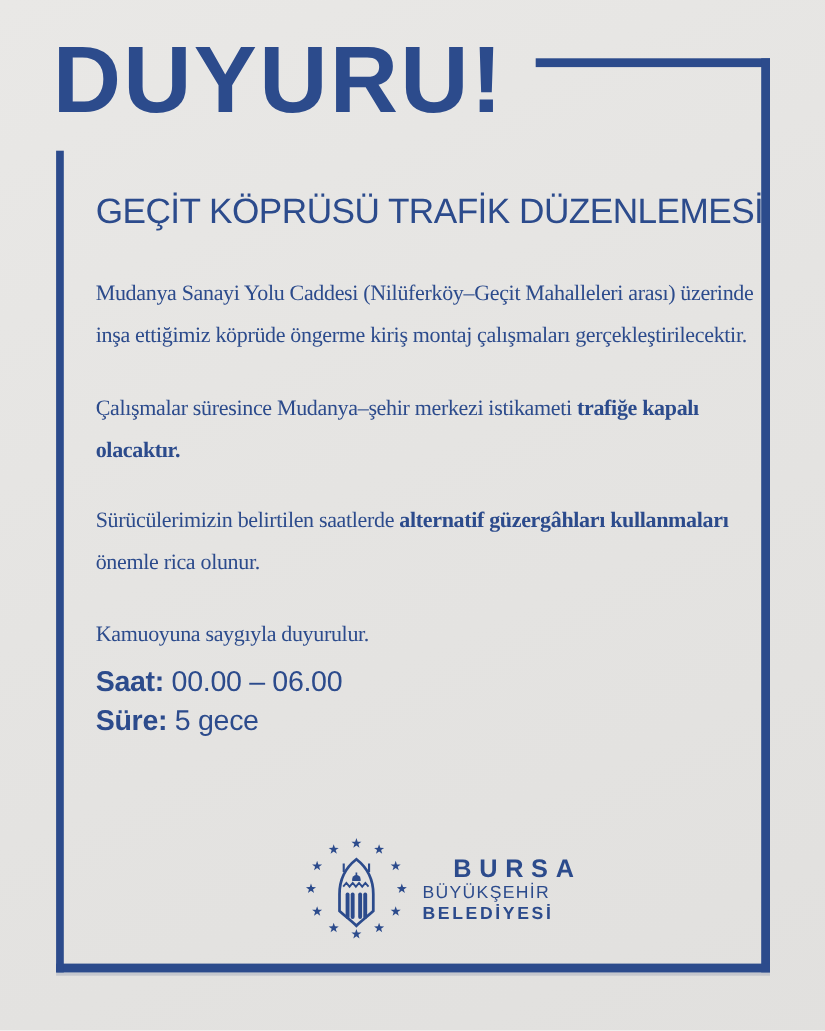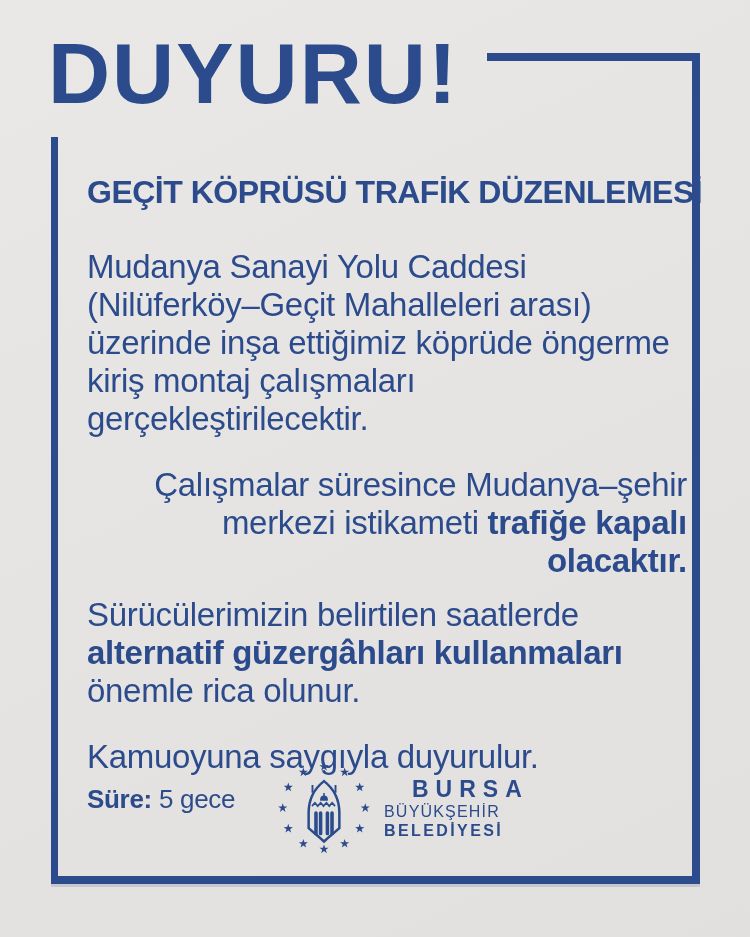--- a/index.html
+++ b/index.html
@@ -26,28 +26,29 @@
     position: absolute; left: 48px; top: 30px;
     font-size: 86px; font-weight: bold; letter-spacing: 2px;
     color: #2c4b8c; line-height: 1;
   }
 
   .content {
     position: absolute; left: 87px; top: 172px; width: 600px;
     color: #2c4b8c;
   }
   .heading {
-    font-size: 32px; font-weight: bold; letter-spacing: -0.5px;
+    font-size: 32px; font-weight: normal; letter-spacing: -0.5px;
     margin: 0 0 36px 0; line-height: 40px; white-space: nowrap;
   }
   .para {
-    font-size: 33px; line-height: 38px; letter-spacing: -0.3px;
+    font-size: 20px; line-height: 38px; letter-spacing: -0.3px;
     margin: 0 0 28px 0;
+    font-family: Liberation Serif, serif;
   }
-  .para.tight  { margin-bottom: 16px; text-align: right; }
+  .para.tight  { margin-bottom: 26px; }
   .para.tighter{ }
   .para.close  { margin-bottom: 5px; }
   .bold { font-weight: bold; }
 
   .schedule { font-size: 26px; line-height: 36px; letter-spacing: -0.3px; }
   .schedule .row { white-space: nowrap; }
 
   
   .logo {
     position: absolute; left: 276px; top: 760px;
@@ -77,20 +78,21 @@
 
     <p class="para">Mudanya Sanayi Yolu Caddesi (Nilüferköy–Geçit Mahalleleri arası) üzerinde inşa ettiğimiz köprüde öngerme kiriş montaj çalışmaları gerçekleştirilecektir.</p>
 
     <p class="para tight"><span>Çalışmalar süresince Mudanya–şehir merkezi istikameti </span><span class="bold">trafiğe kapalı olacaktır.</span></p>
 
     <p class="para tighter"><span>Sürücülerimizin belirtilen saatlerde </span><span class="bold">alternatif güzergâhları kullanmaları</span><span> önemle rica olunur.</span></p>
 
     <p class="para close">Kamuoyuna saygıyla duyurulur.</p>
 
     <div class="schedule">
+      <div class="row"><span class="bold">Saat:</span><span> 00.00 – 06.00</span></div>
       <div class="row"><span class="bold">Süre:</span><span> 5 gece</span></div>
     </div>
   </div>
 
   <div class="logo">
     <svg width="96" height="96" viewBox="0 0 100 100">
       <defs>
         <polygon id="star" points="0,-5 1.18,-1.62 4.76,-1.55 1.9,0.57 2.94,4.05 0,1.9 -2.94,4.05 -1.9,0.57 -4.76,-1.55 -1.18,-1.62" fill="#2c4b8c"></polygon>
       </defs>
 

